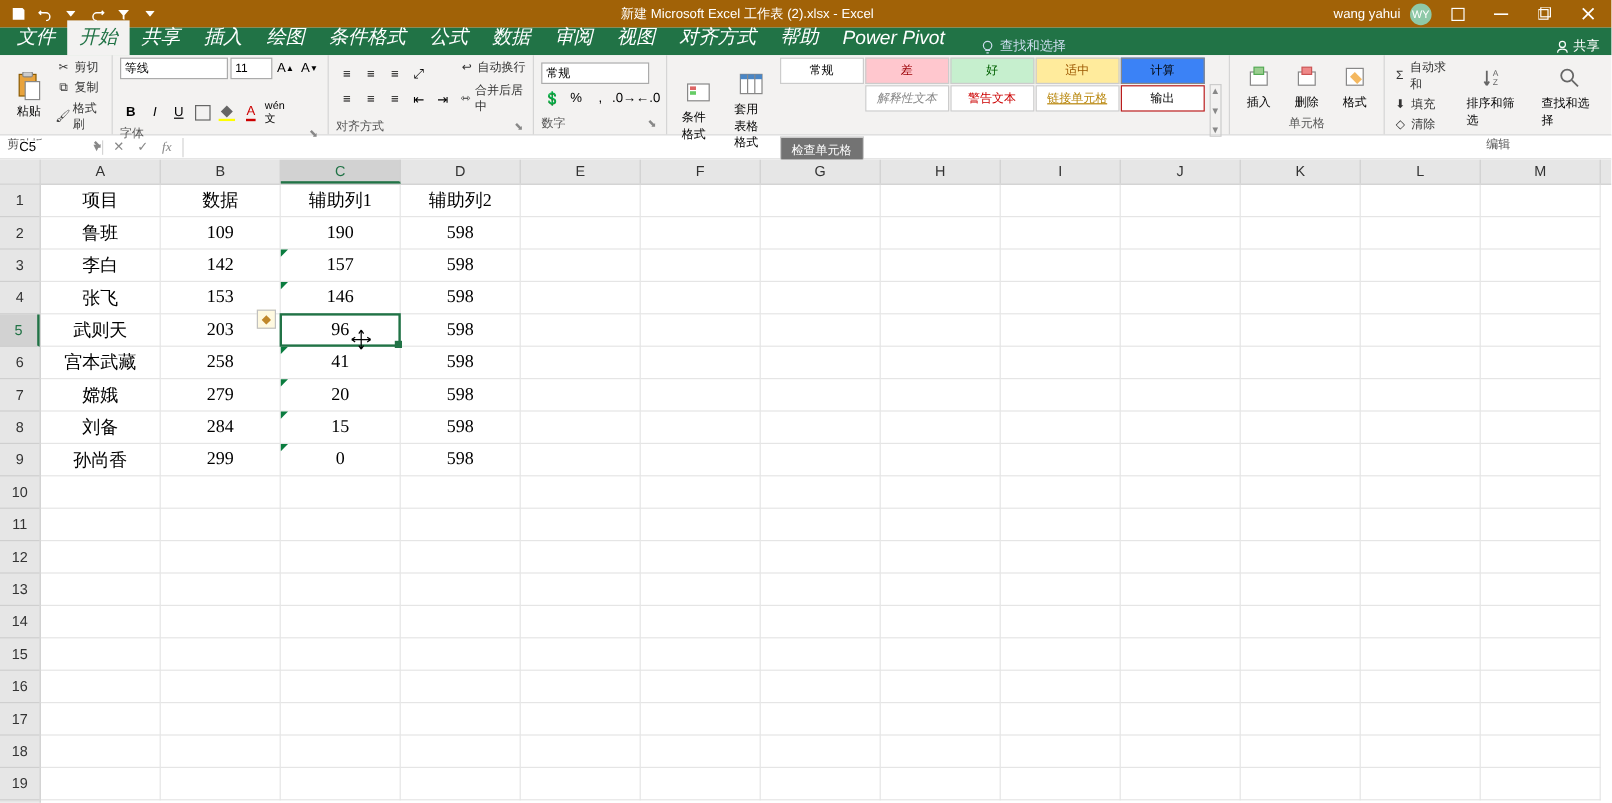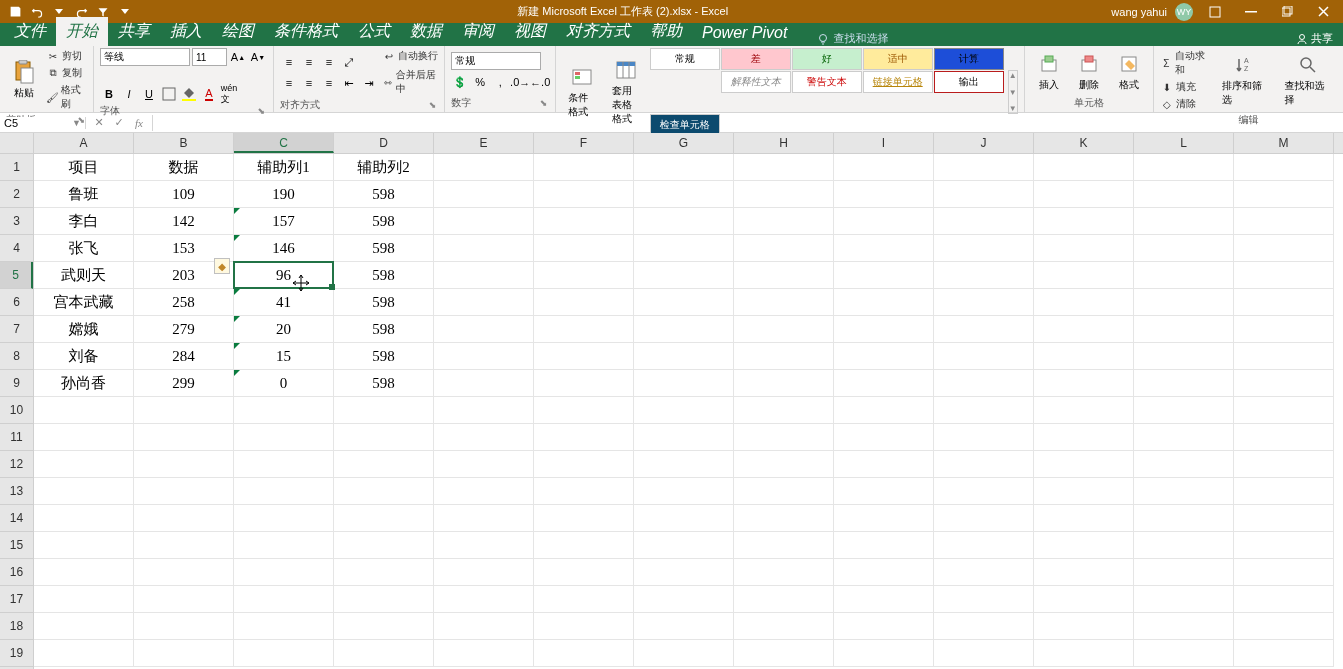--- a/index.html
+++ b/index.html
@@ -35,27 +35,27 @@
 .font-select { border: 1px solid #ababab; background: #fff; font-size: 10px; padding: 1px 3px; width: 90px; height: 18px; }
 .size-select { border: 1px solid #ababab; background: #fff; font-size: 10px; padding: 1px 3px; width: 35px; height: 18px; }
 .btn-row { display: flex; gap: 2px; }
 .btn-sm { width: 18px; height: 18px; display: flex; align-items: center; justify-content: center; cursor: pointer; font-size: 11px; }
 .style-gallery { display: flex; flex-direction: column; gap: 1px; }
 .style-row { display: flex; gap: 1px; }
 .style-cell { width: 70px; height: 22px; border: 1px solid #ccc; background: #fff; font-size: 10px; display: flex; align-items: center; justify-content: center; cursor: pointer; }
 .style-cell.head2 { background: #ffeb9c; color: #9c5700; }
 .style-cell.head3 { background: #ffc7ce; color: #9c0006; }
 .style-cell.head4 { background: #c6efce; color: #006100; }
-.style-cell.head5 { background: #0c4a6e; color: #fff; margin-top: 43px; }
-.style-cell.head6 { background: #1d4ed8; }
+.style-cell.head5 { background: #737373; color: #fff; margin-top: 43px; }
+.style-cell.head6 { background: #3b82f6; }
 .number-select { border: 1px solid #ababab; background: #fff; font-size: 10px; padding: 1px 3px; width: 90px; height: 18px; }
 
 
 .formula-row { height: 20px; border-bottom: 1px solid #d5d5d5; display: flex; align-items: center; background: #fff; }
-.name-box { width: 86px; border-right: 1px solid #d5d5d5; padding: 0 4px; font-size: 11px; display: flex; align-items: center; }
+.name-box { width: 86px; border-right: 1px solid #d5d5d5; padding: 0 16px; font-size: 11px; display: flex; align-items: center; }
 .name-box input { border: none; width: 60px; font-size: 11px; outline: none; }
 .name-box .dd { margin-left: auto; color: #888; font-size: 9px; cursor: pointer; }
 .fx-btns { display: flex; align-items: center; gap: 2px; padding: 0 4px; border-right: 1px solid #d5d5d5; }
 .fx-btn { width: 18px; height: 16px; display: flex; align-items: center; justify-content: center; color: #888; cursor: pointer; font-size: 11px; }
 .fx-label { font-style: italic; font-family: "Times New Roman", serif; }
 .formula-input { flex: 1; padding: 0 6px; font-size: 11px; border: none; outline: none; }
 
 
 .sheet-area { position: relative; height: 556px; overflow: hidden; background: #fff; }
 .corner { position: absolute; left: 0; top: 0; width: 34px; height: 21px; background: #e6e6e6; border-right: 1px solid #cfcfcf; border-bottom: 1px solid #cfcfcf; }

